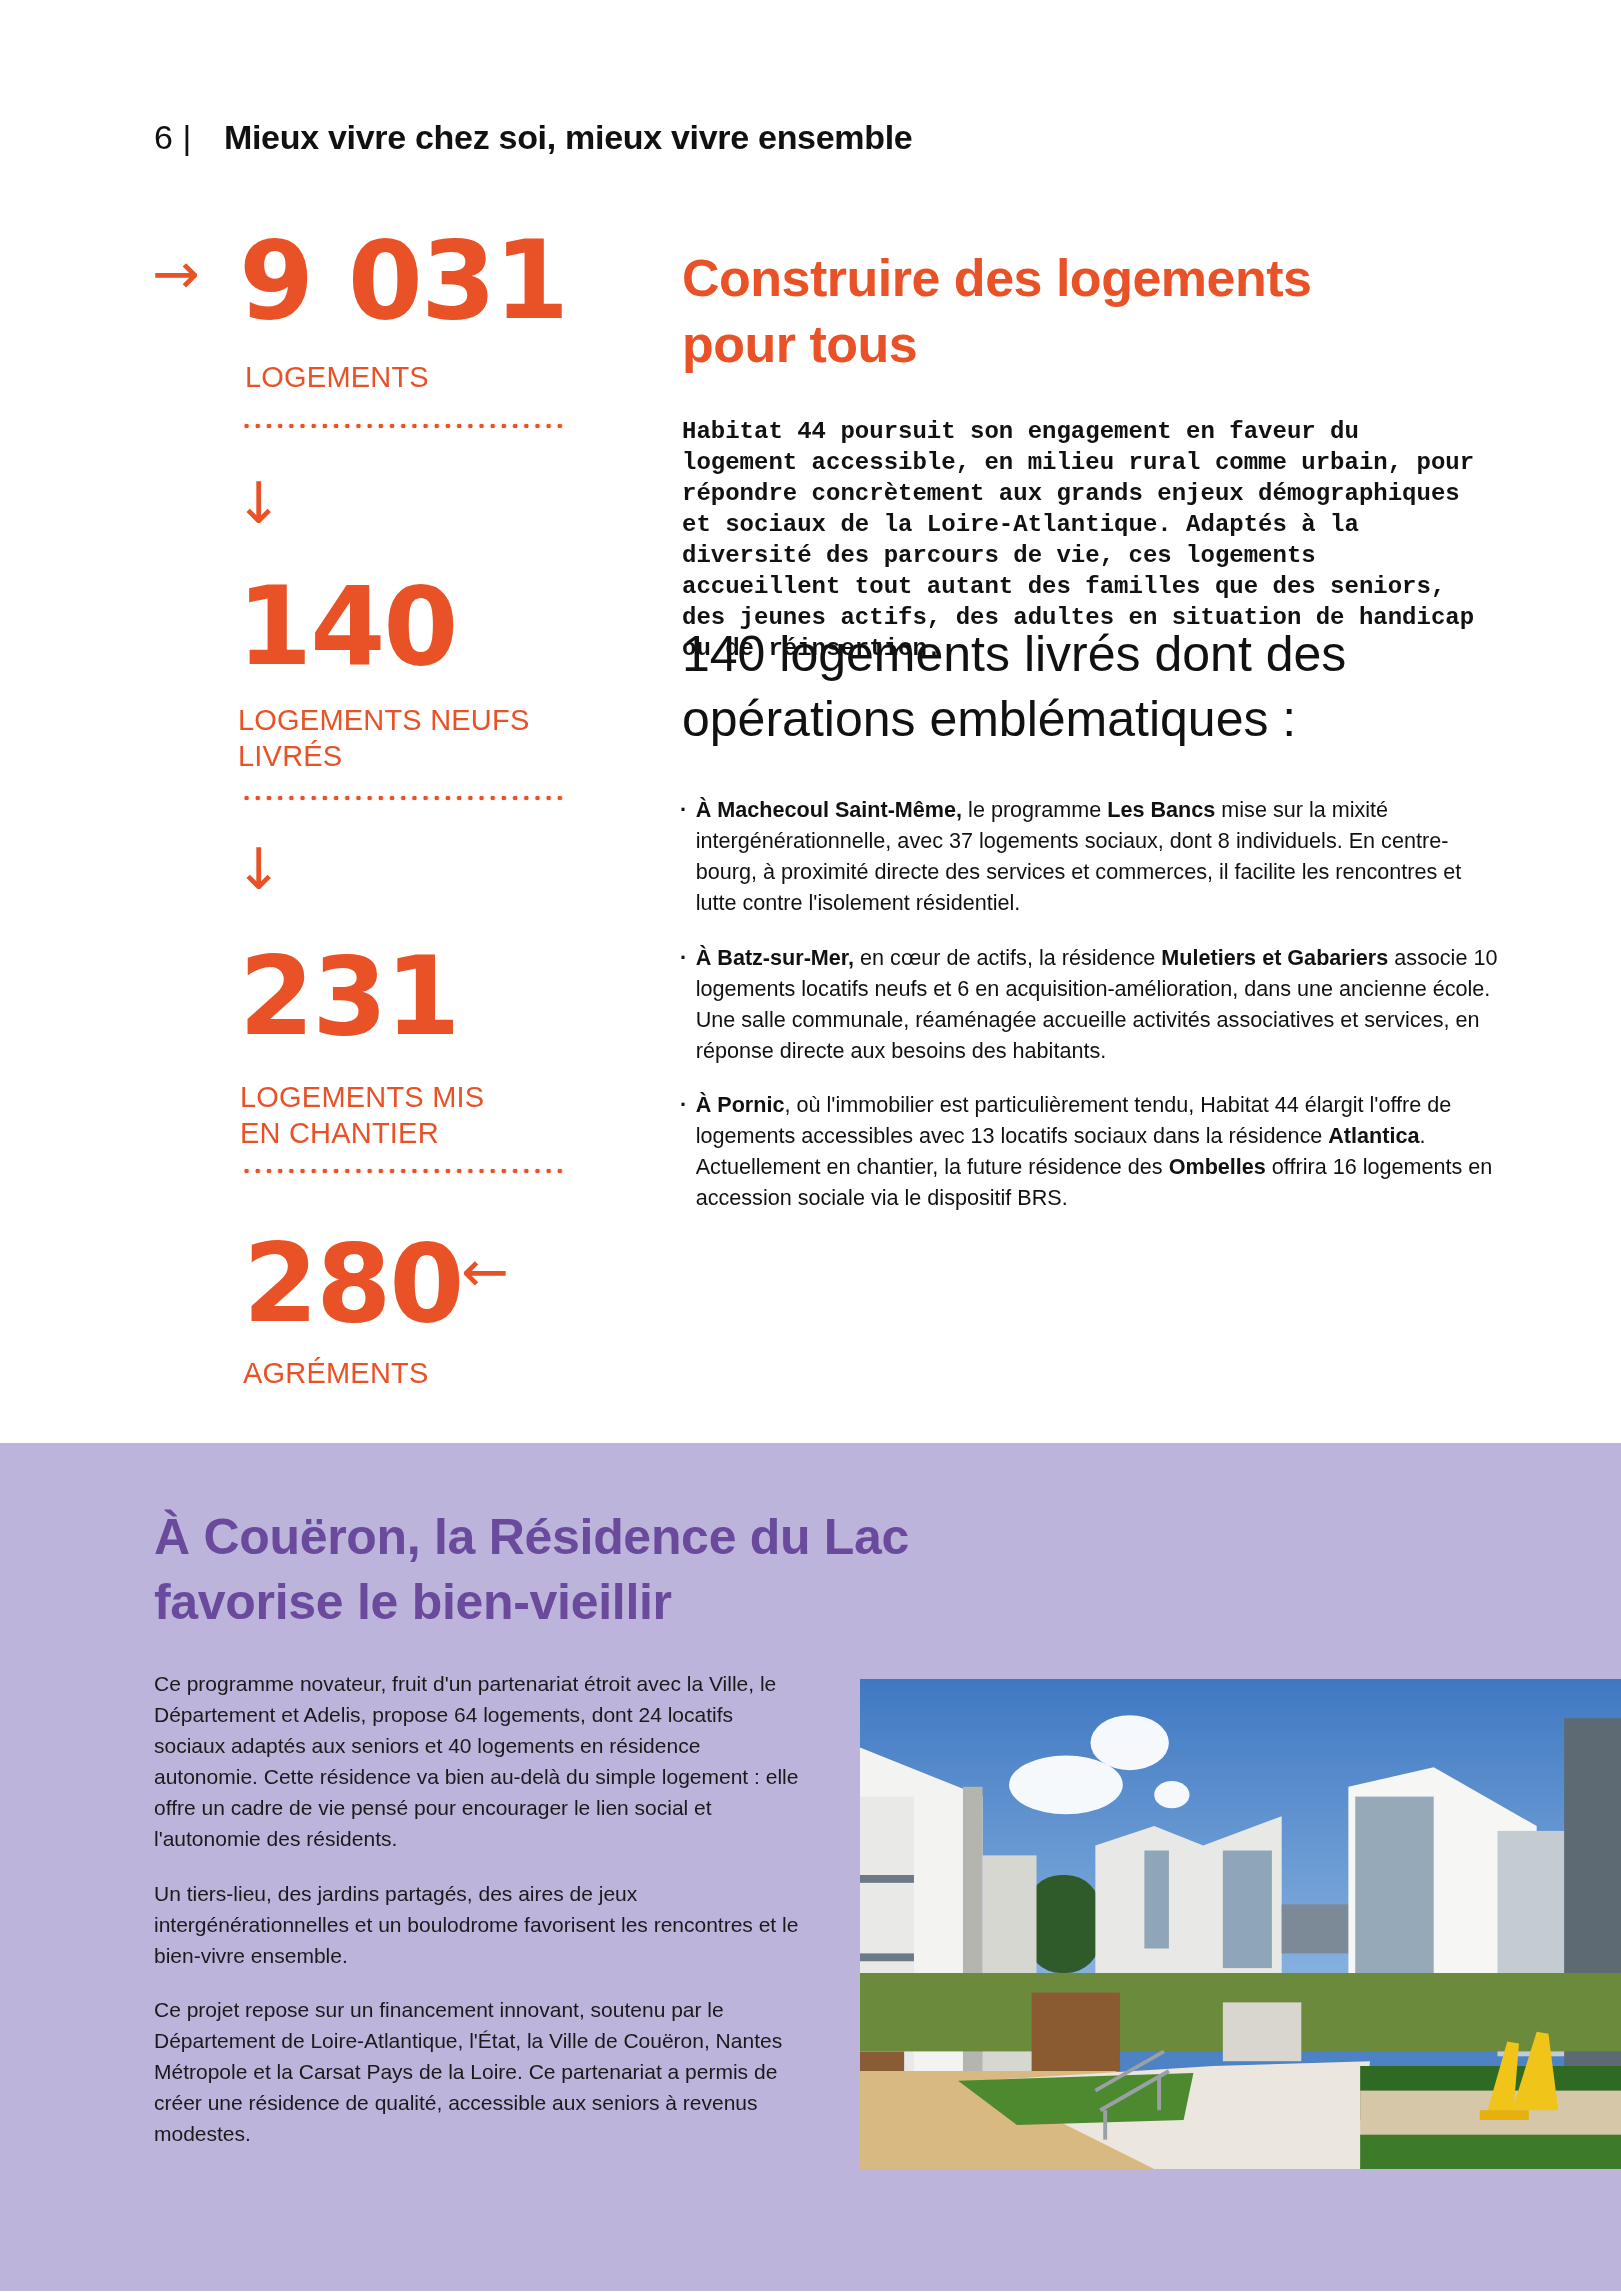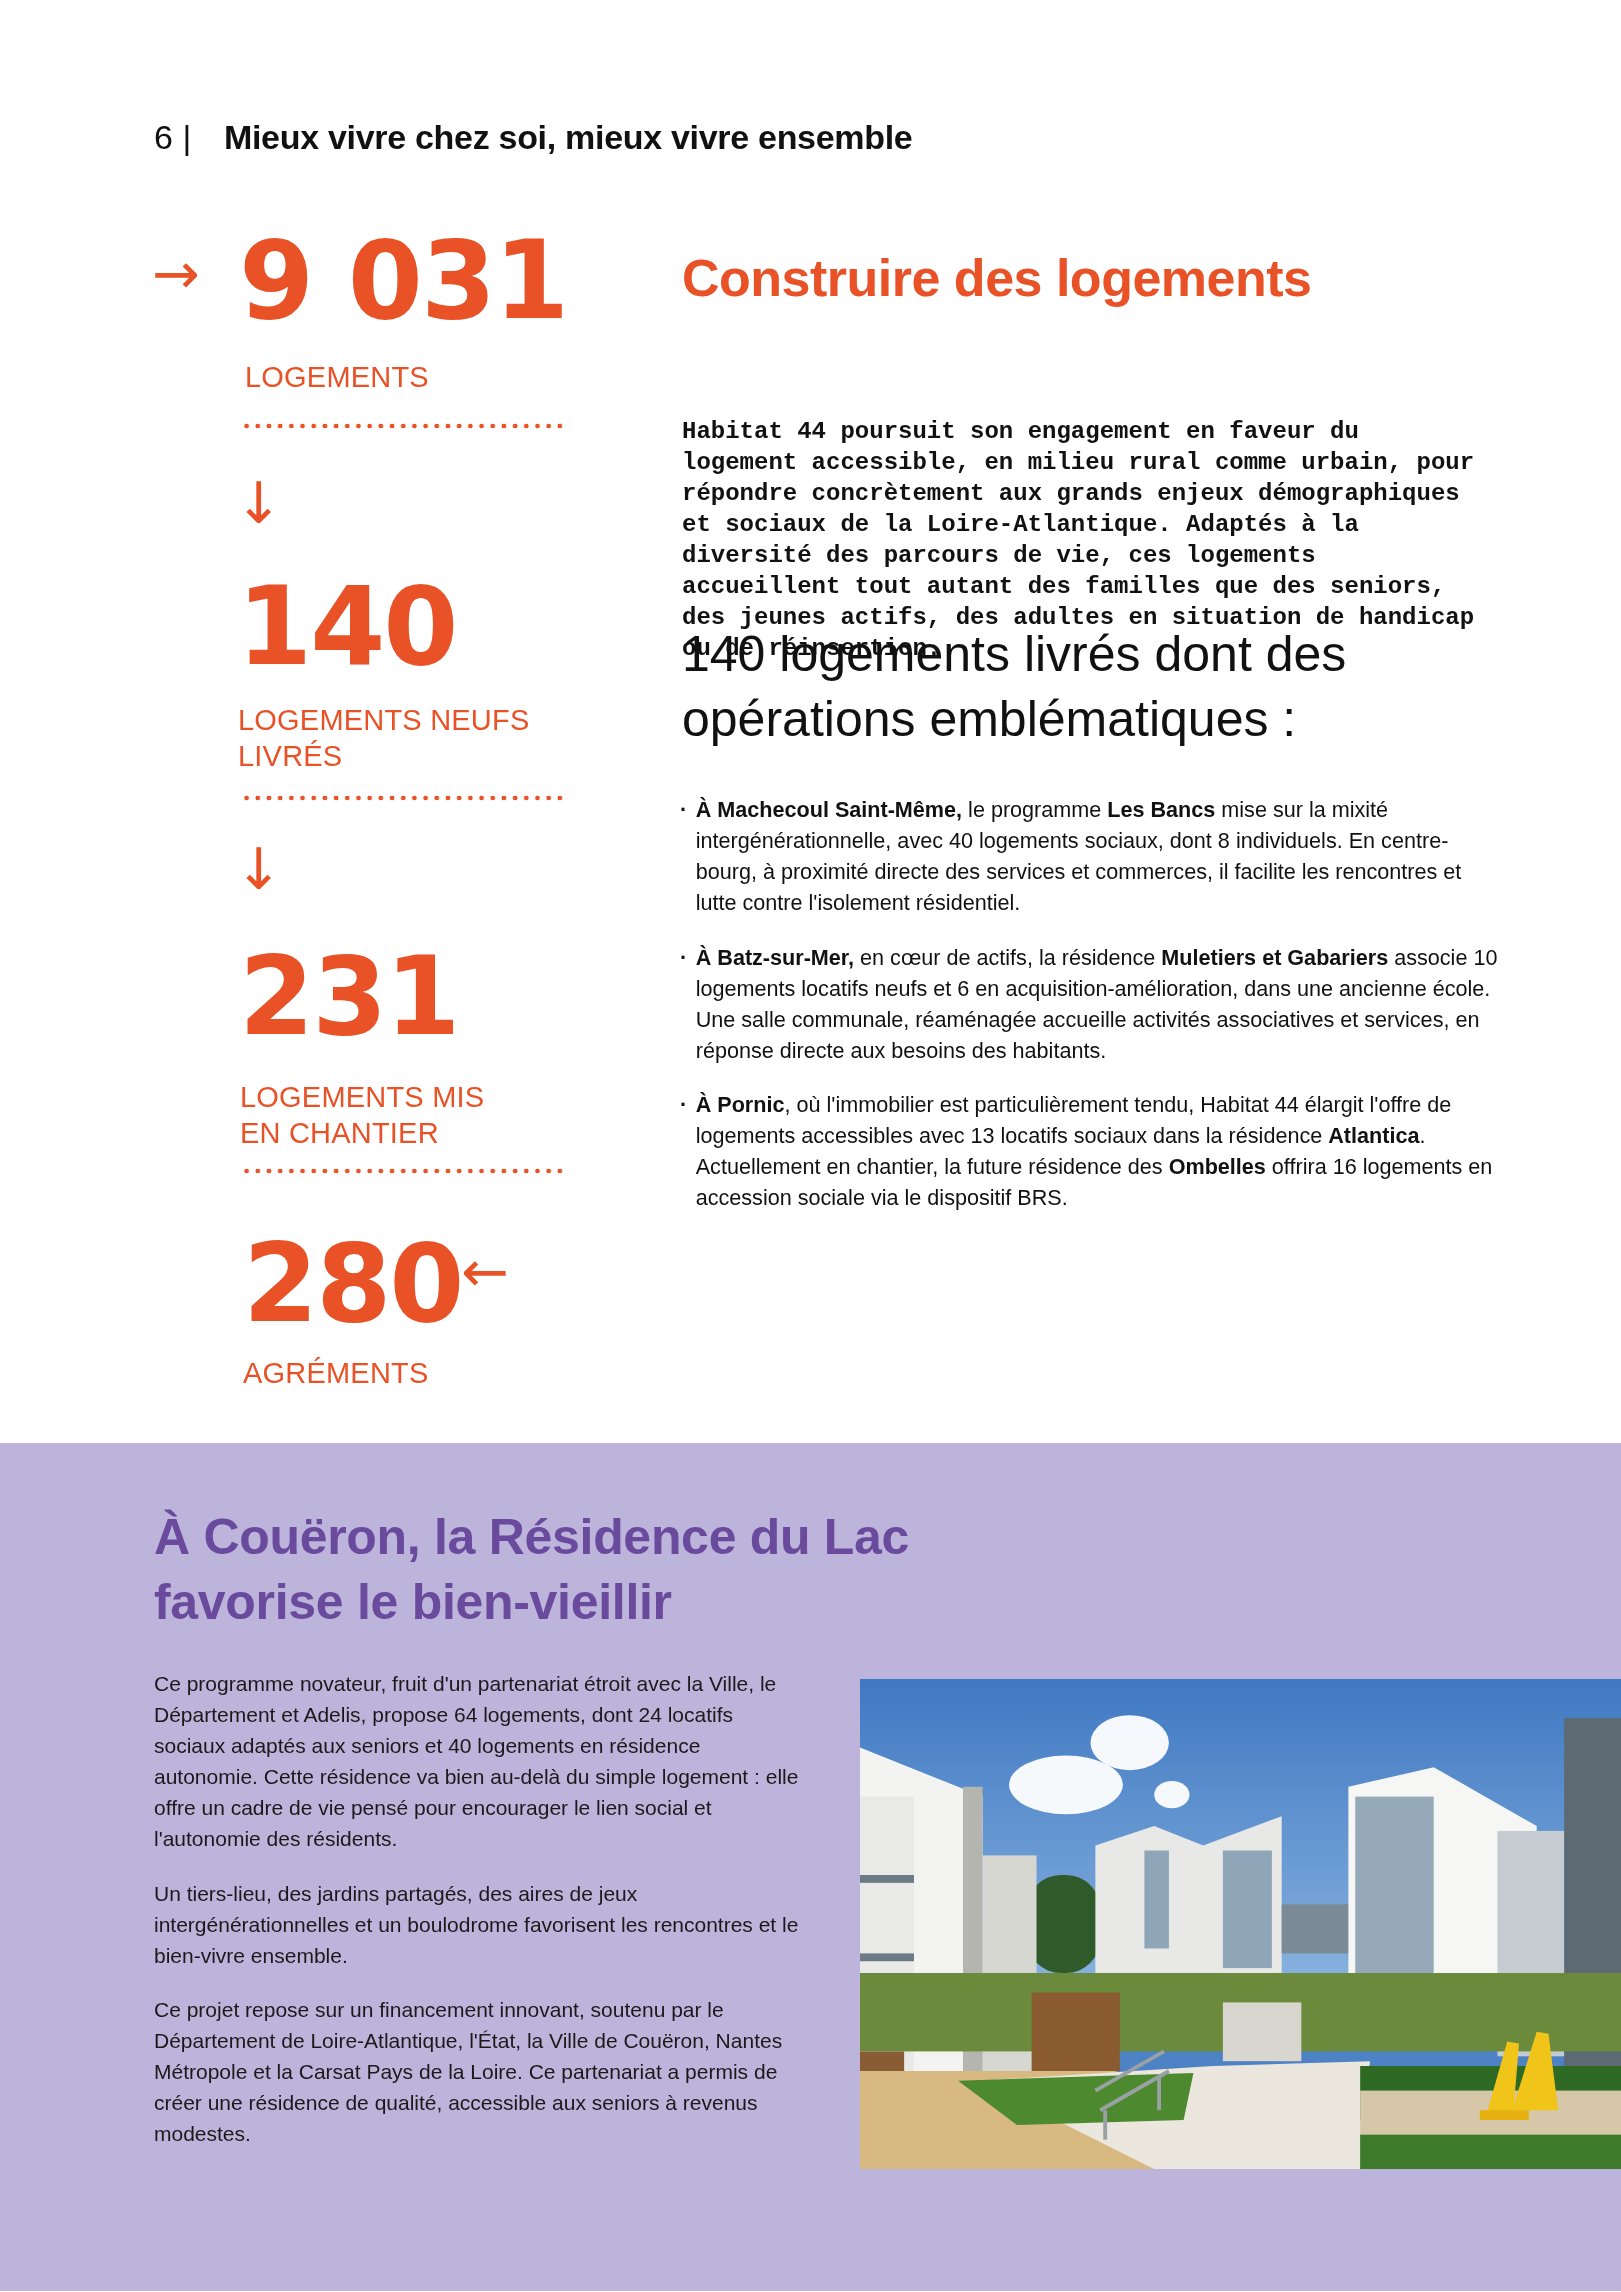--- a/index.html
+++ b/index.html
@@ -67,28 +67,29 @@
 
   <div class="stat-num" style="left:243px; top:1230px;">280</div>
   <span class="arrow" style="left:461px; top:1243px;">←</span>
   <div class="stat-label" style="left:243px; top:1343px;">
     <div>AGRÉMENTS</div>
   </div>
 </div>
 
 <h1 class="h1">
   <div>Construire des logements</div>
+  <div>pour tous</div>
 </h1>
 <p class="intro">Habitat 44 poursuit son engagement en faveur du logement accessible, en milieu rural comme urbain, pour répondre concrètement aux grands enjeux démographiques et sociaux de la Loire-Atlantique. Adaptés à la diversité des parcours de vie, ces logements accueillent tout autant des familles que des seniors, des jeunes actifs, des adultes en situation de handicap ou de réinsertion.</p>
 <h2 class="h2">
   <div>140 logements livrés dont des</div>
   <div>opérations emblématiques :</div>
 </h2>
 <ul class="bullets" id="bullets">
-    <li><b>À Machecoul Saint-Même,</b><span> le programme </span><b>Les Bancs</b><span> mise sur la mixité intergénérationnelle, avec 40 logements sociaux, dont 8 individuels. En centre-bourg, à proximité directe des services et commerces, il facilite les rencontres et lutte contre l'isolement résidentiel.</span></li>
+    <li><b>À Machecoul Saint-Même,</b><span> le programme </span><b>Les Bancs</b><span> mise sur la mixité intergénérationnelle, avec 37 logements sociaux, dont 8 individuels. En centre-bourg, à proximité directe des services et commerces, il facilite les rencontres et lutte contre l'isolement résidentiel.</span></li>
     <li><b>À Batz-sur-Mer,</b><span> en cœur de actifs, la résidence </span><b>Muletiers et Gabariers</b><span> associe 10 logements locatifs neufs et 6 en acquisition-amélioration, dans une ancienne école. Une salle communale, réaménagée accueille activités associatives et services, en réponse directe aux besoins des habitants.</span></li>
     <li><b>À Pornic</b><span>, où l'immobilier est particulièrement tendu, Habitat 44 élargit l'offre de logements accessibles avec 13 locatifs sociaux dans la résidence </span><b>Atlantica</b><span>. Actuellement en chantier, la future résidence des </span><b>Ombelles</b><span> offrira 16 logements en accession sociale via le dispositif BRS.</span></li>
   </ul>
 
 <div class="purple-section"></div>
 <h3 class="h3">
   <div>À Couëron, la Résidence du Lac</div>
   <div>favorise le bien-vieillir</div>
 </h3>
 <p class="purple-text" style="top:1668px;">Ce programme novateur, fruit d'un partenariat étroit avec la Ville, le Département et Adelis, propose 64 logements, dont 24 locatifs sociaux adaptés aux seniors et 40 logements en résidence autonomie. Cette résidence va bien au-delà du simple logement : elle offre un cadre de vie pensé pour encourager le lien social et l'autonomie des résidents.</p>

